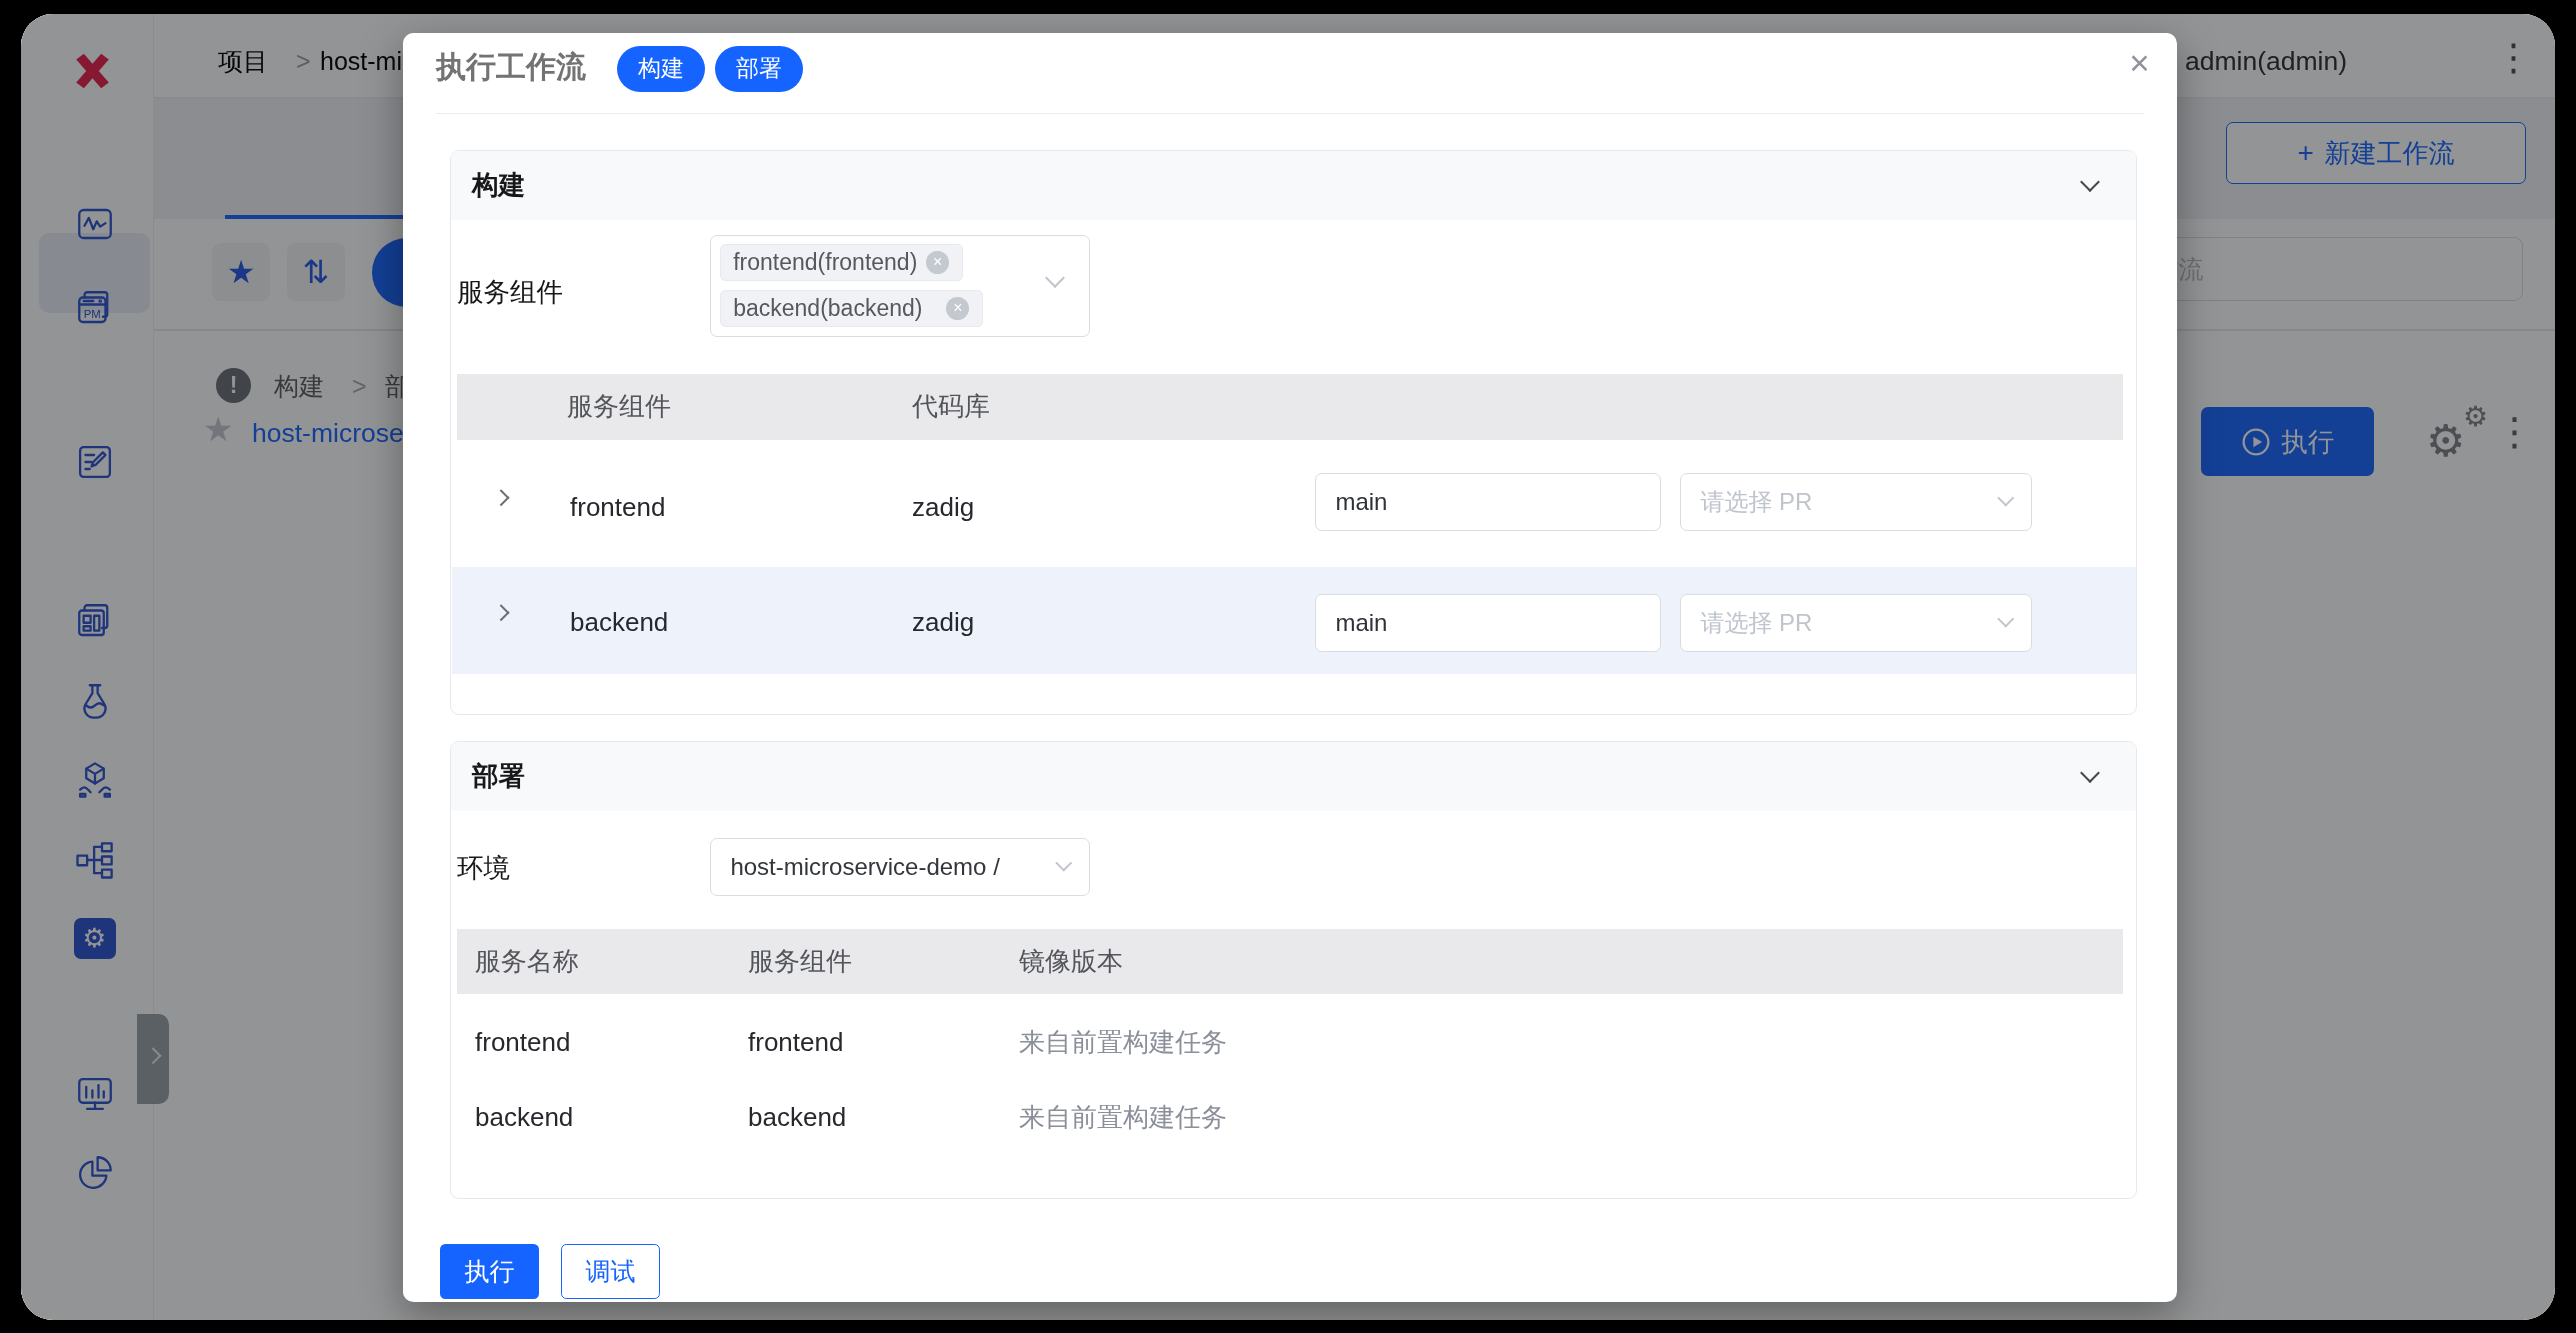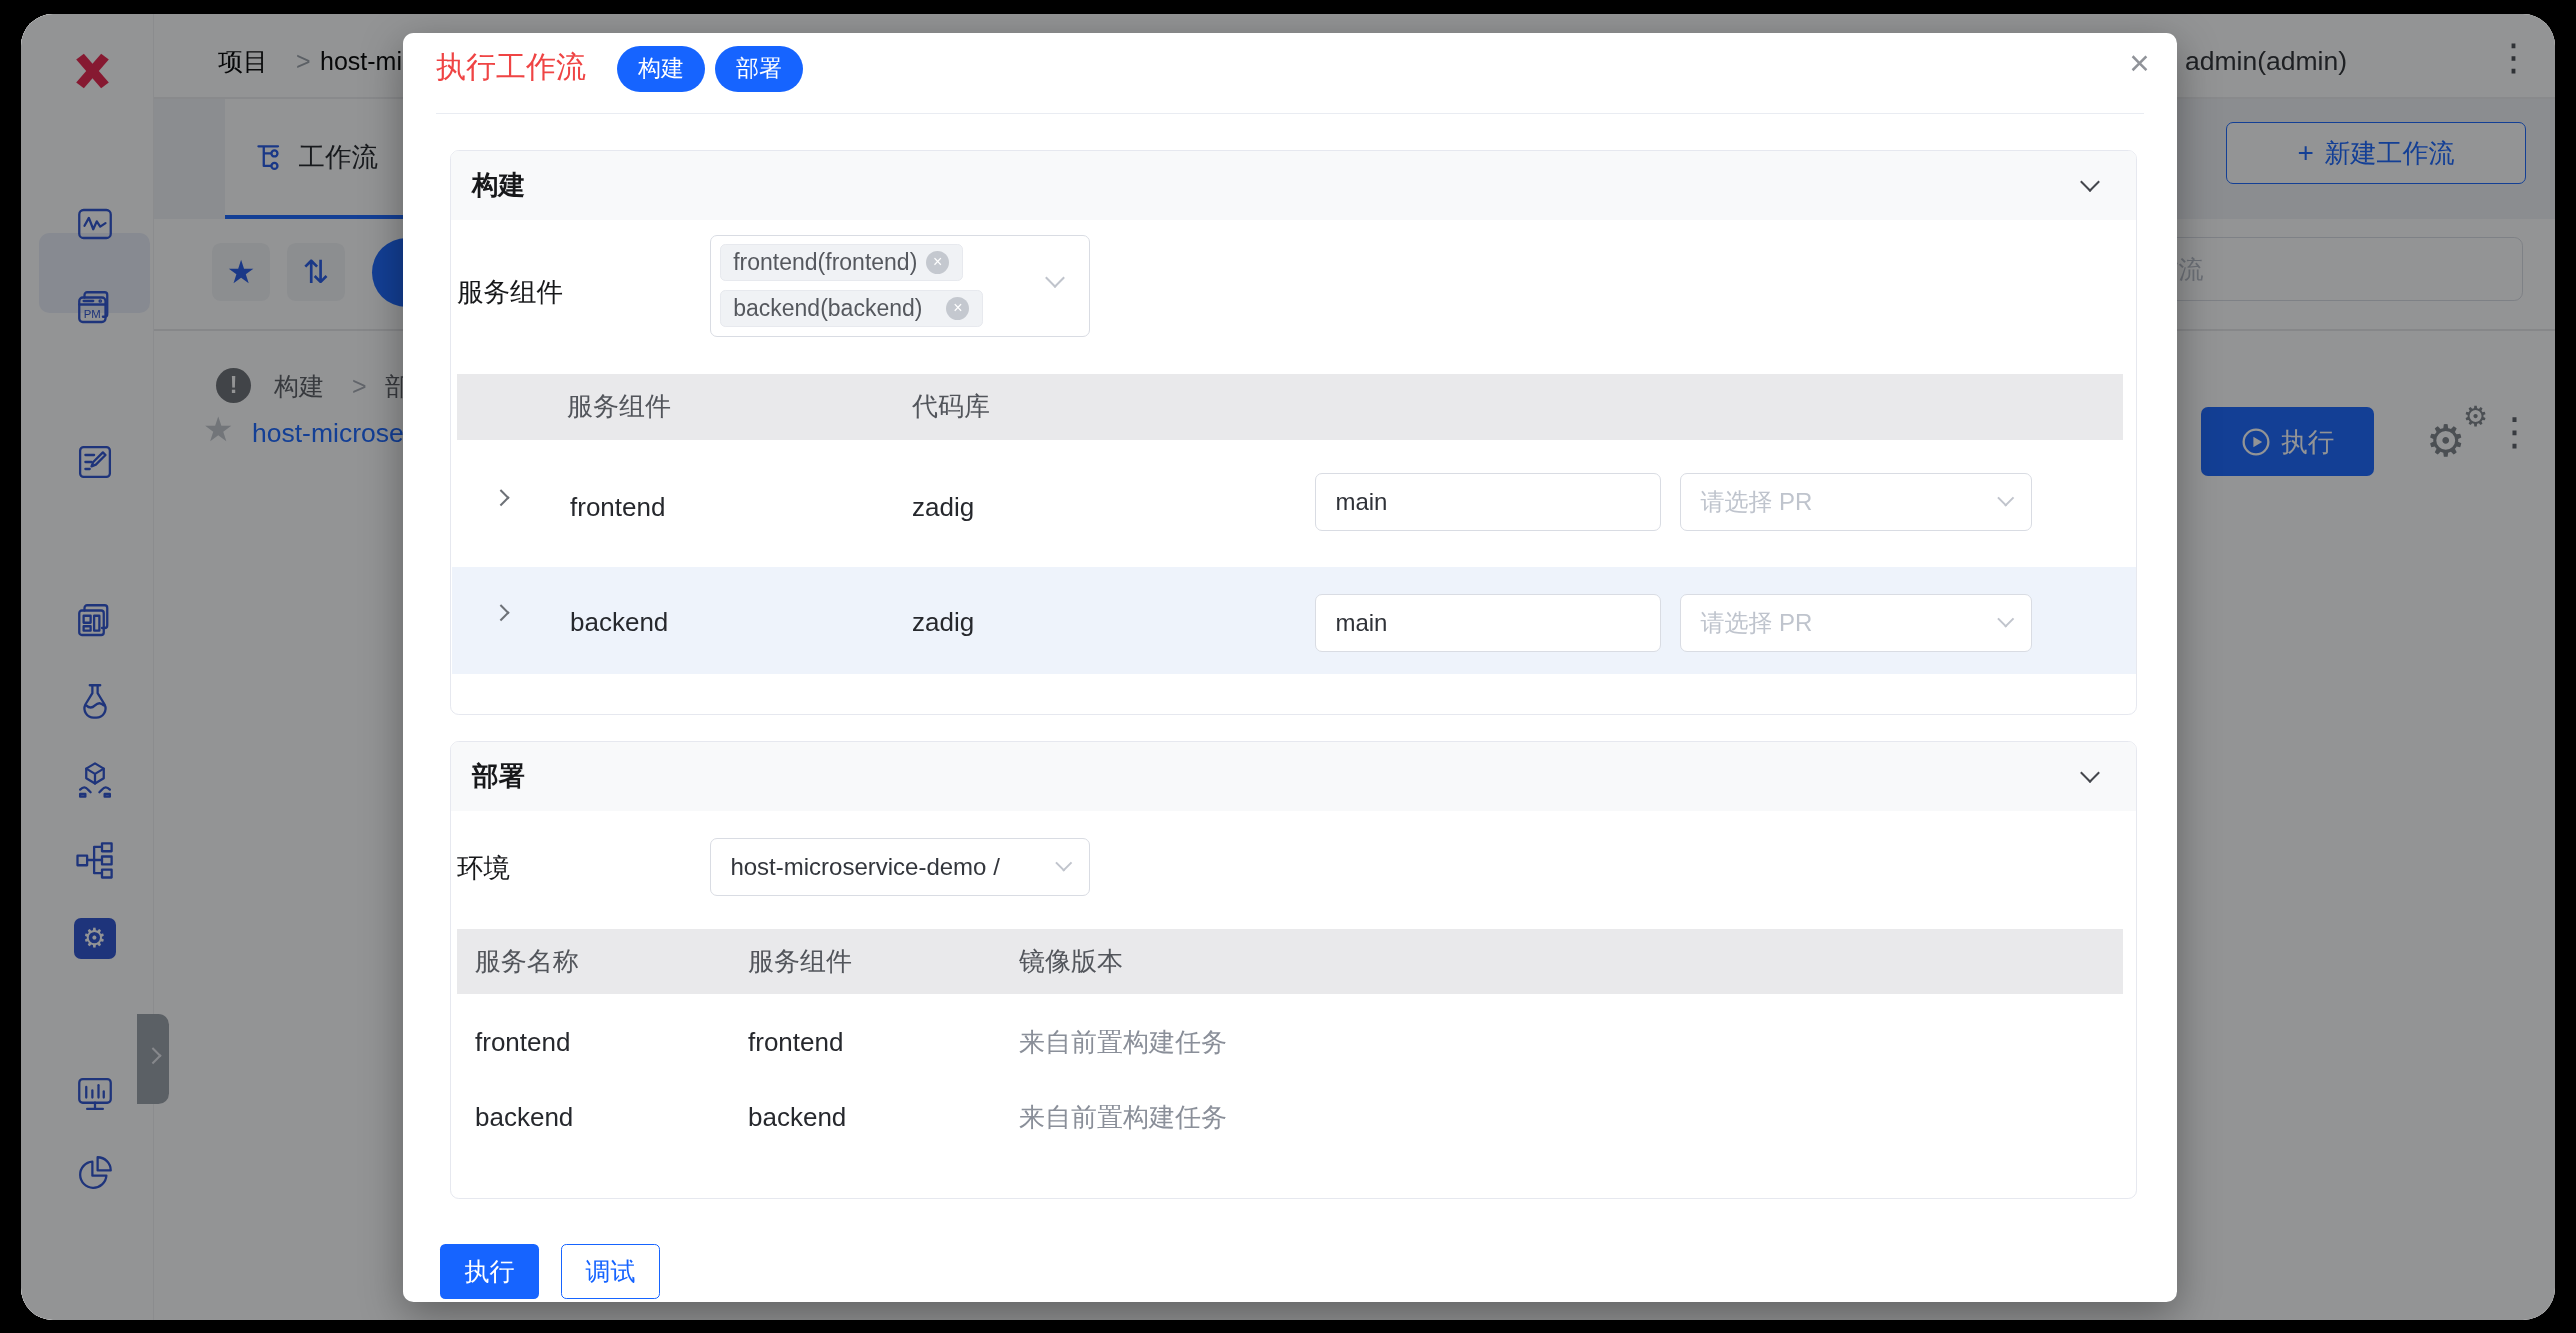--- a/index.html
+++ b/index.html
@@ -37,21 +37,21 @@
             border-radius:8.8px;padding:0 19.4px;font-size:25px;color:#33353a;font-family:"Liberation Sans",sans-serif;}
   .search-input::placeholder{color:#b9bec8;}
   .tool-divider{position:absolute;left:133px;right:0;top:315px;height:1.8px;background:#e8e8a;background:#e8e8ea;}
   .info-circle{position:absolute;left:195px;top:354px;width:35px;height:35px;border-radius:50%;background:#6b6e73;
             color:#fff;font-size:23px;font-weight:bold;display:flex;align-items:center;justify-content:center;}
   .stage-label{font-size:25px;color:#595c62;line-height:1;}
   .wf-link{font-size:26.5px;font-weight:500;color:#1664ff;line-height:1;}
   .run-btn{position:absolute;left:2180px;top:393px;width:173px;height:69px;background:#1664ff;border-radius:7px;
            display:flex;align-items:center;justify-content:center;gap:10.6px;color:#fff;font-size:26.5px;}
   
-  .m-title{position:absolute;left:33px;top:19.4px;font-size:30px;font-weight:400;color:#ef4444;line-height:1;}
+  .m-title{position:absolute;left:33px;top:19.4px;font-size:30px;font-weight:700;color:#737373;line-height:1;}
   .m-badge{position:absolute;top:13.3px;height:46px;border-radius:23px;background:#1664ff;color:#fff;
            display:flex;align-items:center;justify-content:center;padding:0 21px;font-size:23px;}
   .m-close{position:absolute;left:1717px;top:10.6px;width:39px;height:39px;font-size:35px;color:#909399;
            display:flex;align-items:center;justify-content:center;line-height:1;cursor:pointer;}
   .m-divider{position:absolute;left:33px;right:33px;top:80px;height:1.8px;background:#e9ecf2;}
   .card{position:absolute;left:47px;width:1687px;border:1.8px solid #e6e8ef;border-radius:8.8px;background:#fff;}
   .band{position:absolute;left:0;right:0;top:0;height:69px;background:#f8f9fa;border-radius:7px 7px 0 0;
         display:flex;align-items:center;justify-content:space-between;padding:0 39px 0 21px;}
   .band-title{font-size:26.5px;font-weight:700;color:#17181a;}
   .chev{display:inline-block;width:14px;height:14px;border-right:2.7px solid #44474d;border-bottom:2.7px solid #44474d;
@@ -185,28 +185,20 @@
     </div>
 
     <span class="a topbar-text" style="left:197px;top:35px;">项目</span>
     <span class="a topbar-text" style="left:275px;top:35px;color:#9aa0a8;">&gt;</span>
     <span class="a topbar-text" style="left:299px;top:35px;">host-mi</span>
     <span class="a" style="left:2164px;top:32px;font-size:26.5px;color:#2b2d31;">admin(admin)</span>
     <span class="a glyph" style="left:2474px;top:25px;font-size:37px;color:#4a4d52;">⋮</span>
     <div class="hdr-divider"></div>
 
     <div class="tabbar-bg"></div>
-    <div class="active-tab">
-      <svg class="icon-svg" width="32" height="32" viewBox="0 0 36 36" style="stroke:#2458e6;">
-        <path d="M5 6 h22 M11 6 v22 M11 14 h8 M11 28 h8"></path>
-        <circle cx="23" cy="14" r="3.4"></circle>
-        <circle cx="23" cy="28" r="3.4"></circle>
-      </svg>
-      <span>工作流</span>
-    </div>
     <div class="tab-underline"></div>
     <div class="a btn-outline-blue" style="left:2205px;top:108px;width:300px;height:62px;">
       <span class="glyph" style="font-size:28px;">+</span>
       <span>新建工作流</span>
     </div>
 
     <div class="tool-btn" style="left:191px;top:229px;">
       <span class="glyph">★</span>
     </div>
     <div class="tool-btn" style="left:266px;top:229px;">

